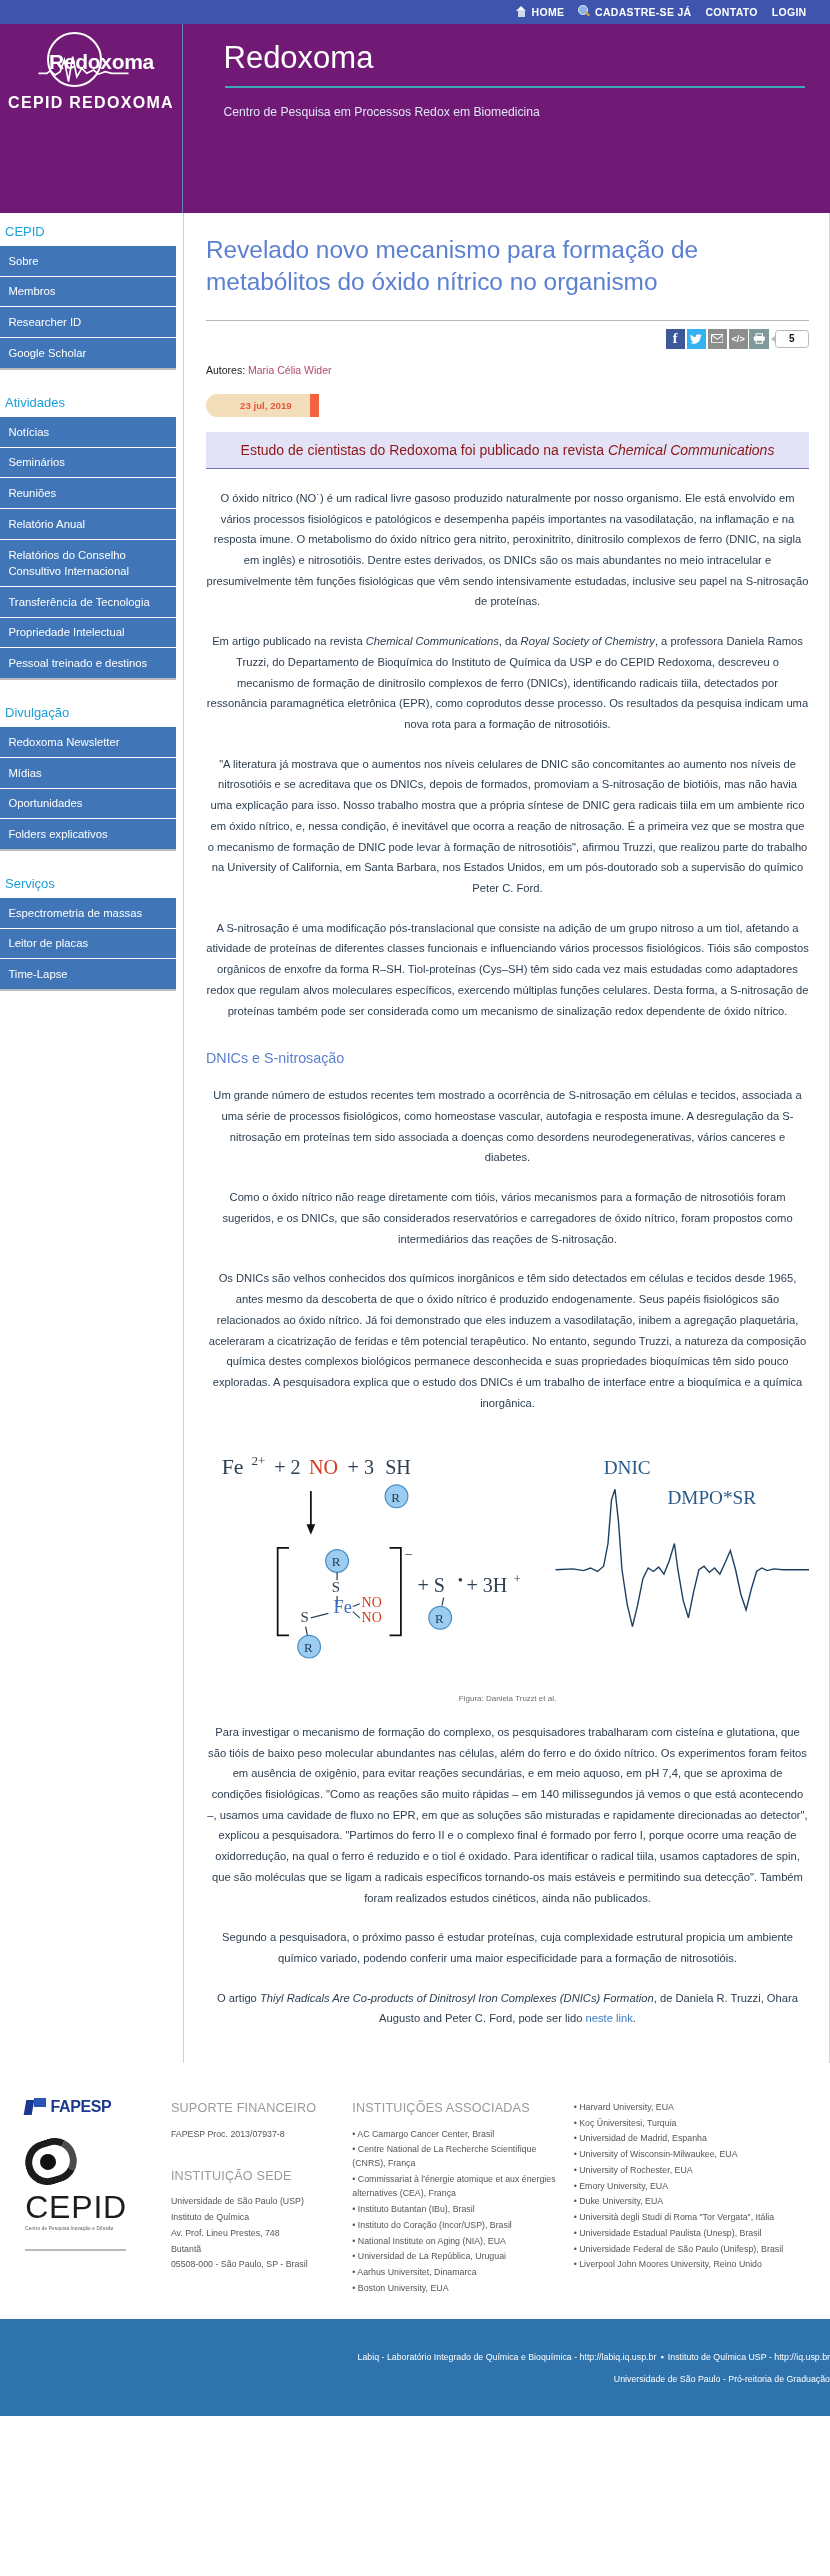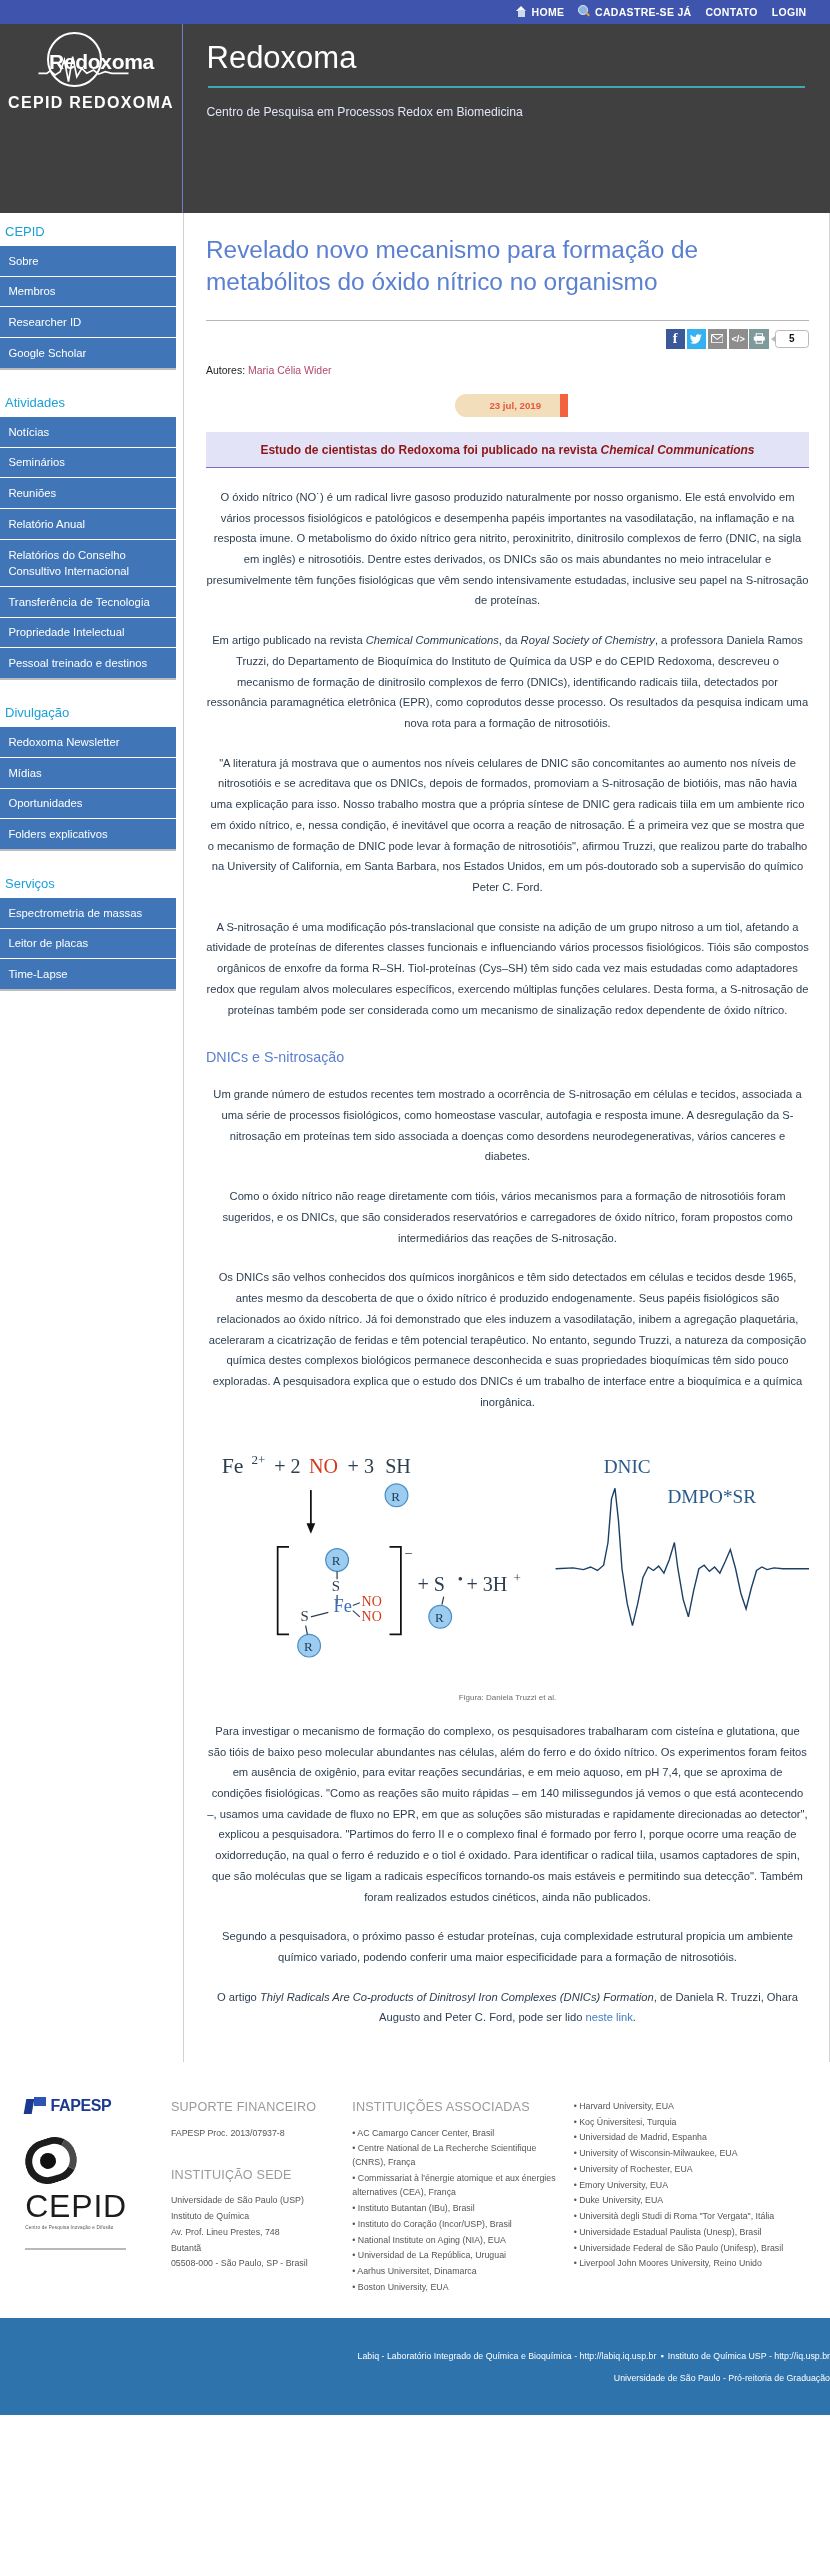--- a/index.html
+++ b/index.html
@@ -36,21 +36,21 @@
   .srch-ico::before{
     content:""; position:absolute; left:0; top:0; width:7.6px; height:7.6px;
     border:1.7px solid #e9eef8; border-radius:50%; background:#8fb3e0;
   }
   .srch-ico::after{
     content:""; position:absolute; left:6.7px; top:7.6px; width:5px; height:2.1px;
     background:#e0a64a; transform:rotate(45deg); border-radius:0.8px;
   }
 
   
-  .banner { display:flex; background:#404040; height:189px; }
+  .banner { display:flex; background:#701a75; height:189px;gap:17px; }
   .banner-left {
     width:183px; flex:0 0 183px; border-right:0.8px solid #6f81c4;
     display:flex; flex-direction:column; align-items:center; padding-top:6.7px;
   }
   .logo-wrap { position:relative; width:126px; height:62px; }
   .logo-circle{
     position:absolute; left:18.5px; top:1.7px; width:55px; height:55px;
     border:2.1px solid #fff; border-radius:50%;
   }
   .logo-wave {
@@ -114,35 +114,35 @@
     color:#111; font-size:10px; font-weight:bold; padding:2.5px 13.4px;
     margin-left:4.2px; position:relative;
   }
   .count-bubble::before{
     content:""; position:absolute; left:-4.2px; top:5px; width:0;height:0;
     border-top:3.4px solid transparent; border-bottom:3.4px solid transparent;
     border-right:4.2px solid #b9b9b9;
   }
   .authors { font-size:10.5px; margin-top:15px; color:#222; }
   .authors a { color:#b24a6e; text-decoration:none; }
-  .date-row { display:flex; justify-content:center; margin-top:18.5px; }
+  .date-row { display:flex; justify-content:flex-start; margin-top:18.5px; }
   .date-badge {
     background:#f3debb; color:#e8563c; font-size:9.7px; font-weight:bold;
     padding:5.9px 18.5px 5.9px 34px; border-radius:11.8px 0 0 11.8px; position:relative;
   }
   .date-badge::after{
     content:""; position:absolute; right:-8.4px; top:0; bottom:0; width:8.4px;
     background:#f4613f;
   }
   .callout {
     background:#e2e3f6; border-bottom:1.7px solid #7b6fb5; margin-top:15px;
     padding:10px 8.4px; text-align:center;
   }
   .callout span {
-    color:#8e1616; font-size:12px; font-weight:bold;
+    color:#8e1616; font-size:14px; font-weight:normal;
   }
   .callout em { font-style:italic; }
   p.body {
     font-size:11.2px; line-height:1.85; color:#2c3e50; margin:19px 0 0 0;
     text-align:center;
   }
   p.body em { font-style:italic; }
   .sec-head { color:#5b7fd1; font-size:14.3px; margin:29px 0 0 0; font-weight:400; }
   a.inline { color:#3f7ec4; text-decoration:none; }
 

